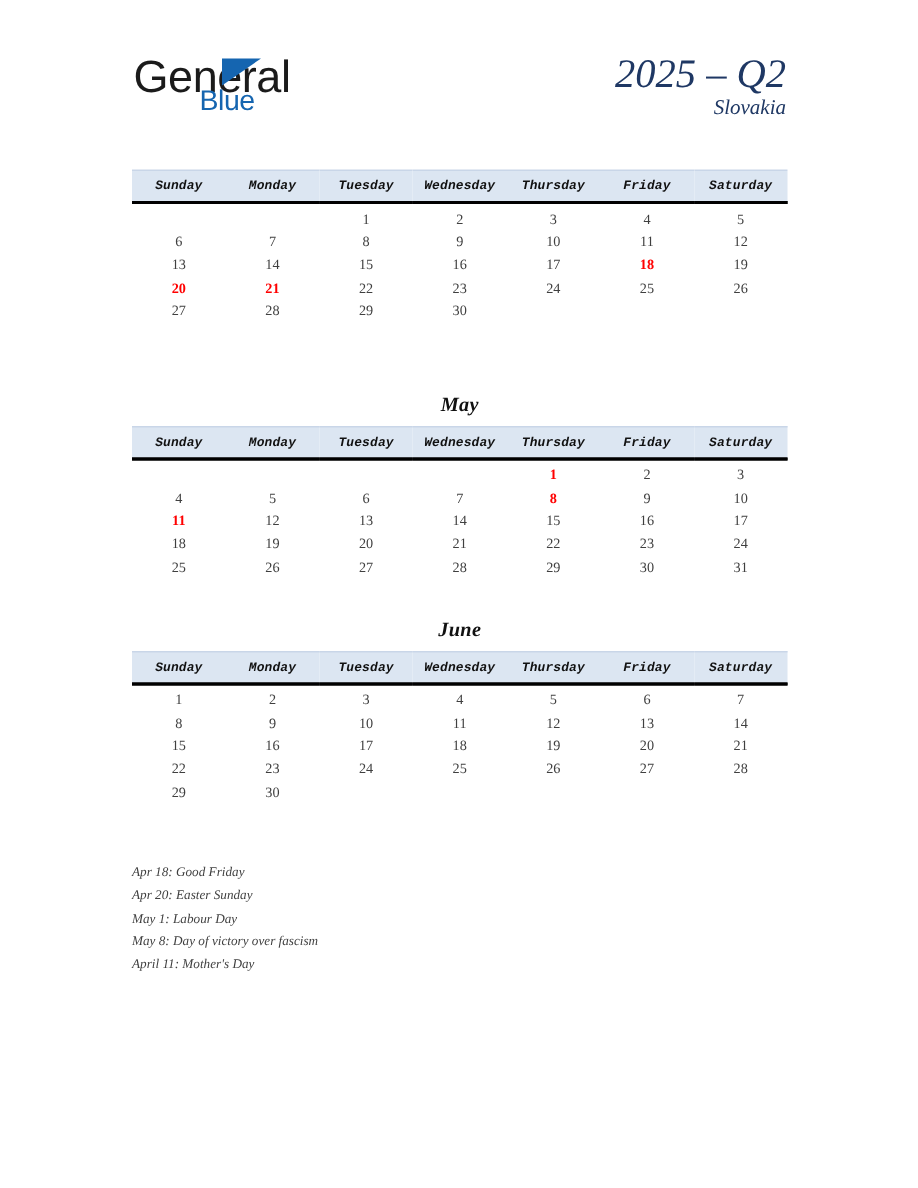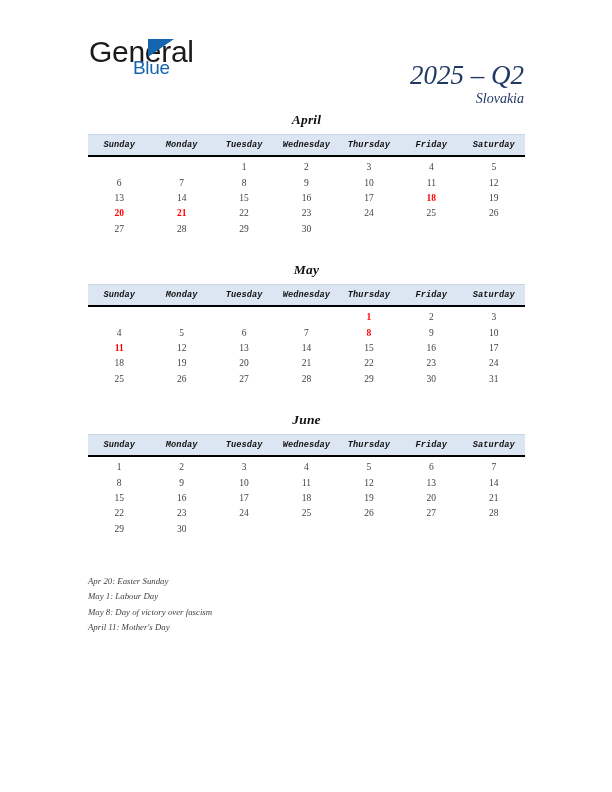--- a/index.html
+++ b/index.html
@@ -60,21 +60,20 @@
     letter-spacing: -0.3px;
     color: #1565b0;
     line-height: 1;
   }
 
   .title-block {
     position: absolute;
     right: 88px;
     top: 0;
     text-align: right;
-    margin-top: 26px;
   }
   .quarter-title {
     font-family: "Liberation Serif", "DejaVu Serif", serif;
     font-style: italic;
     font-size: 27px;
     color: #1f3864;
     line-height: 1.12;
     white-space: nowrap;
   }
   .country-title {
@@ -171,21 +170,20 @@
   </div>
 
   <div class="title-block">
     <div class="quarter-title">2025 – Q2</div>
     <div class="country-title">Slovakia</div>
   </div>
 
 </div>
 
 <div class="month-block" id="month-0">
-    <div class="month-name">April</div>
     <table class="cal">
       <thead>
         <tr>
           <th>Sunday</th>
           <th>Monday</th>
           <th>Tuesday</th>
           <th>Wednesday</th>
           <th>Thursday</th>
           <th>Friday</th>
           <th>Saturday</th>
@@ -361,17 +359,18 @@
           <td class="empty">&nbsp;</td>
           <td class="empty">&nbsp;</td>
           <td class="empty">&nbsp;</td>
           <td class="empty">&nbsp;</td>
         </tr>
       </tbody>
     </table>
   </div>
 
 <div class="legend" id="legend">
+    <div class="legend-item">Apr 18: Good Friday</div>
     <div class="legend-item">Apr 20: Easter Sunday</div>
     <div class="legend-item">May 1: Labour Day</div>
     <div class="legend-item">May 8: Day of victory over fascism</div>
     <div class="legend-item">April 11: Mother's Day</div>
   </div>
 
 </body></html>

